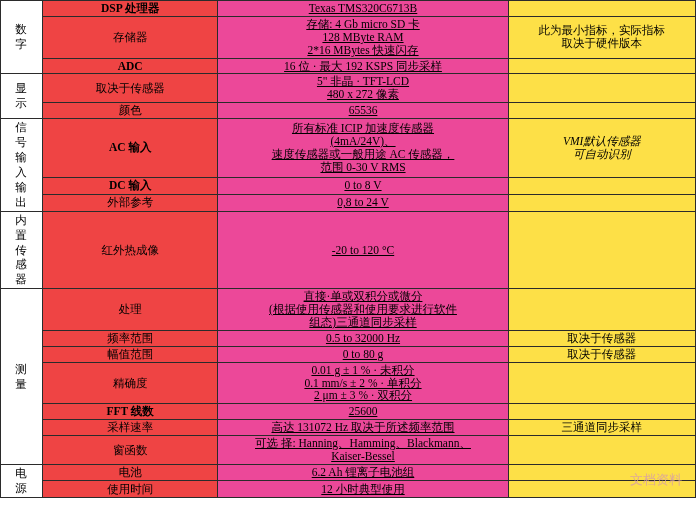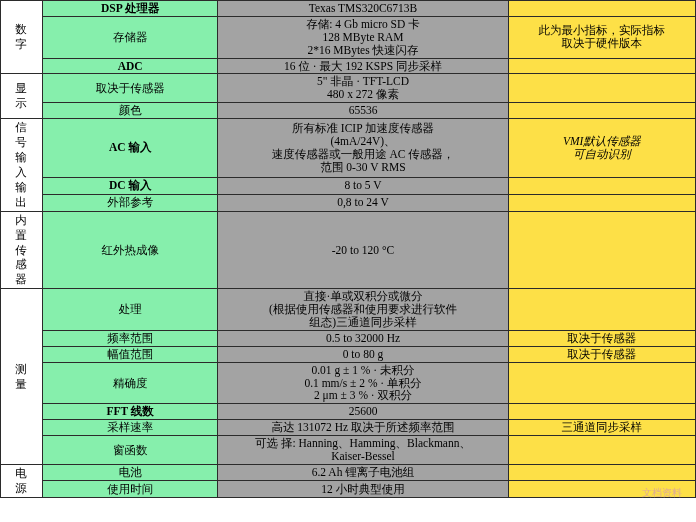--- a/index.html
+++ b/index.html
@@ -32,54 +32,55 @@
   .col-value { width: 290px; }
   .col-note  { width: 187px; }
 
   td.group {
     background: #ffffff;
     font-size: 12.5px;
     letter-spacing: 1px;
     line-height: 1.25;
   }
   td.param {
-    background: #86efac;
+    background: #ef4444;
     font-weight: bold;
     font-size: 12px;
   }
   td.param.plain {
     font-weight: normal;
   }
   td.value {
-    background: #a3a3a3;
+    background: #ec4899;
     font-weight: bold;
     font-size: 11.5px;
+    text-decoration: underline;
   }
   td.value.thin {
     font-weight: normal;
   }
   td.note {
     background: #fde047;
     font-size: 11.5px;
     line-height: 1.25;
   }
   td.note.italicbold {
     font-style: italic;
     font-weight: normal;
   }
   .vgroup-text {
     display: inline-block;
     line-height: 1.3;
   }
   .watermark {
     position: absolute;
     right: 14px;
-    bottom: 22px;
+    bottom: 33px;
     color: #d9a2a2;
-    font-size: 10px;
+    font-size: 13px;
     font-family: Liberation Serif, serif;
     opacity: .85;
     pointer-events: none;
   }
 </style>
 </head>
 <body>
 
 <table id="spec-table">
   <colgroup>
@@ -117,21 +118,21 @@
         <td class="note"></td>
       </tr>
       <tr>
         <td class="group" rowspan="3"><span class="vgroup-text">信<br>号<br>输<br>入<br>输<br>出</span></td>
         <td class="param">AC 输入</td>
         <td class="value thin">所有标准 ICIP 加速度传感器<br>(4mA/24V)、<br>速度传感器或一般用途 AC 传感器，<br>范围 0-30 V RMS</td>
         <td class="note italicbold">VMI默认传感器<br>可自动识别</td>
       </tr>
       <tr>
         <td class="param">DC 输入</td>
-        <td class="value thin">8 to 5 V</td>
+        <td class="value thin">0 to 8 V</td>
         <td class="note"></td>
       </tr>
       <tr>
         <td class="param plain">外部参考</td>
         <td class="value thin">0,8 to 24 V</td>
         <td class="note"></td>
       </tr>
       <tr>
         <td class="group" rowspan="1"><span class="vgroup-text">内<br>置<br>传<br>感<br>器</span></td>
         <td class="param plain">红外热成像</td>

